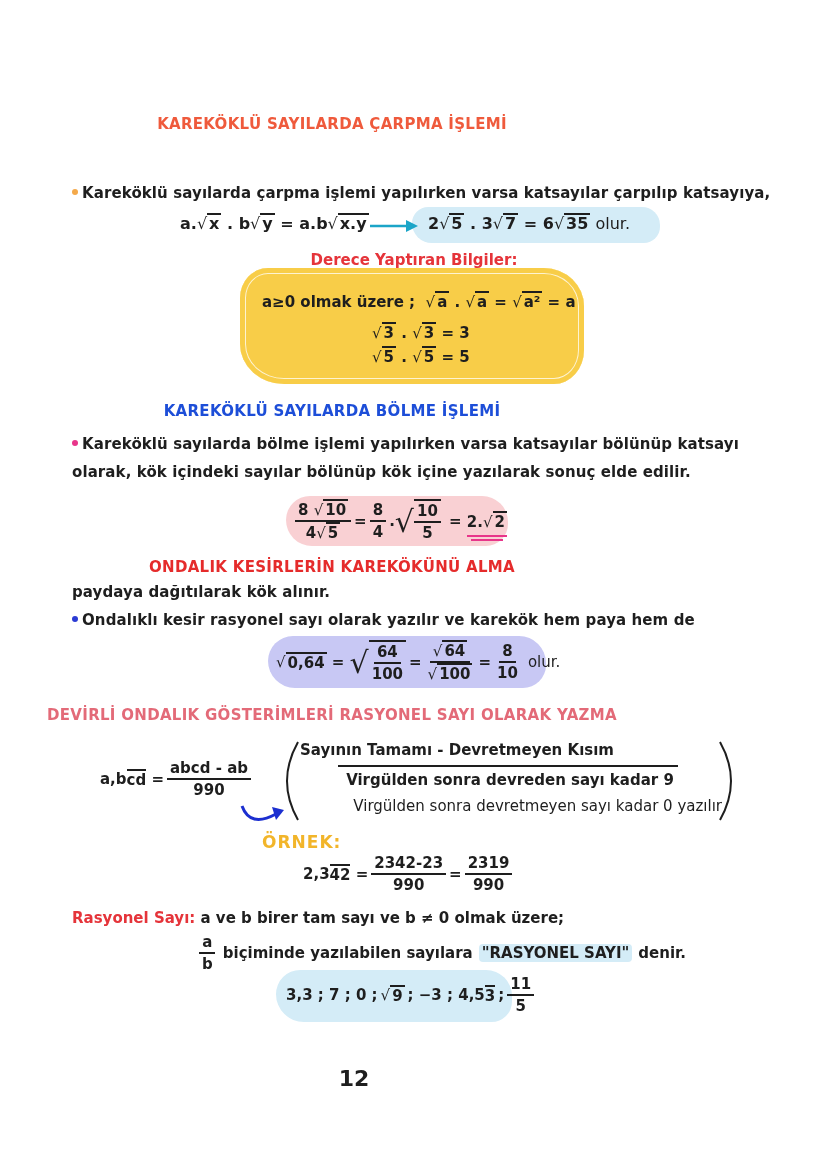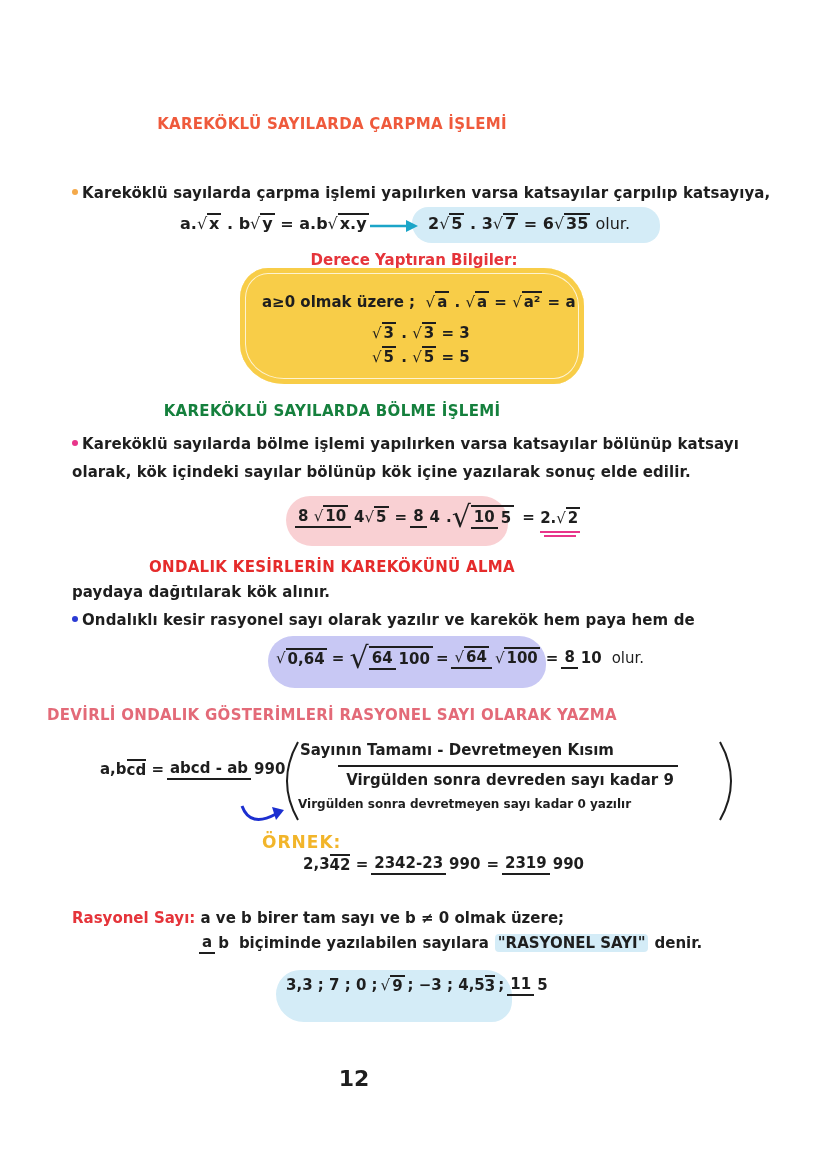--- a/index.html
+++ b/index.html
@@ -5,21 +5,21 @@
   html,body{margin:0;padding:0;background:#fff;}
   body{width:828px;height:1157px;position:relative;overflow:hidden;
        font-family:"DejaVu Sans",sans-serif;color:#1e1e1e;}
   .abs{position:absolute;}
   .h{font-family:"DejaVu Sans",sans-serif;font-weight:bold;font-size:15px;letter-spacing:0.3px;text-align:center;left:0;width:664px;}
   .p{font-size:15px;font-weight:bold;line-height:28px;left:72px;width:700px;letter-spacing:0.1px;}
   .dot{display:inline-block;width:6px;height:6px;border-radius:50%;margin-right:4px;vertical-align:middle;position:relative;top:-2px;}
   .math{font-size:16px;font-weight:bold;white-space:nowrap;}
   .sq{display:inline-block;border-top:2px solid #1e1e1e;padding:0 2px;line-height:18px;}
   .rad{font-weight:normal;}
-  .frac{display:inline-flex;flex-direction:row;align-items:center;vertical-align:middle;margin:0 3px;}
+  .frac{display:inline-flex;flex-direction:column;align-items:center;vertical-align:middle;margin:0 3px;}
   .frac .num{border-bottom:2px solid #1e1e1e;padding:0 3px;line-height:20px;}
   .frac .den{line-height:20px;padding:0 3px;}
   .blob{position:absolute;}
   .ov{border-top:2px solid #1e1e1e;}
 </style>
 </head>
 <body>
 
 <div class="abs h" style="top:115px;color:#ef5a3c;">KAREKÖKLÜ SAYILARDA ÇARPMA İŞLEMİ</div>
 <div class="abs p" style="top:143px;margin-top:36px;">
@@ -43,21 +43,21 @@
 <div class="abs math" style="left:262px;top:291px;font-size:15px;">
   <span>a≥0  olmak üzere ;</span>&nbsp;&nbsp;<span class="rad">√</span><span class="sq">a</span> . <span class="rad">√</span><span class="sq">a</span> = <span class="rad">√</span><span class="sq">a²</span> = <span>a</span>
 </div>
 <div class="abs math" style="left:372px;top:322px;font-size:15px;">
   <span class="rad">√</span><span class="sq">3</span> . <span class="rad">√</span><span class="sq">3</span> = <span>3</span>
 </div>
 <div class="abs math" style="left:372px;top:346px;font-size:15px;">
   <span class="rad">√</span><span class="sq">5</span> . <span class="rad">√</span><span class="sq">5</span> = <span>5</span>
 </div>
 
-<div class="abs h" style="top:402px;color:#15803d;text-align:center;">KAREKÖKLÜ SAYILARDA BÖLME İŞLEMİ</div>
+<div class="abs h" style="top:402px;color:#1d4ed8;text-align:center;">KAREKÖKLÜ SAYILARDA BÖLME İŞLEMİ</div>
 <div class="abs p" style="top:430px;">
   <div><span class="dot" style="background:#e8358a;"></span><span>Kareköklü sayılarda bölme işlemi yapılırken varsa katsayılar bölünüp katsayı</span></div>
   <div>olarak, kök içindeki sayılar bölünüp kök içine yazılarak sonuç elde edilir.</div>
 </div>
 <div class="blob" style="left:286px;top:496px;width:222px;height:50px;background:#f9d0d3;border-radius:24px 26px 22px 26px;"></div>
 <div class="abs math" style="left:292px;top:499px;font-size:15px;display:flex;align-items:center;">
   <span class="frac">
     <span class="num"><span>8</span> <span class="rad">√</span><span class="sq">10</span></span>
     <span class="den"><span>4</span><span class="rad">√</span><span class="sq">5</span></span>
   </span>
@@ -124,21 +124,21 @@
 </svg>
 <svg class="abs" style="left:276px;top:740px;" width="26" height="82">
   <path d="M22 2 Q0 41 22 80" stroke="#1e1e1e" stroke-width="2" fill="none"></path>
 </svg>
 <svg class="abs" style="left:716px;top:740px;" width="26" height="82">
   <path d="M4 2 Q26 41 4 80" stroke="#1e1e1e" stroke-width="2" fill="none"></path>
 </svg>
 <div class="abs" style="left:300px;top:741px;width:420px;text-align:left;font-size:15px;font-weight:bold;">Sayının Tamamı - Devretmeyen Kısım</div>
 <div class="abs" style="left:338px;top:765px;width:340px;height:2px;background:#1e1e1e;"></div>
 <div class="abs" style="left:300px;top:771px;width:420px;text-align:center;font-size:15px;font-weight:bold;">Virgülden sonra devreden sayı kadar 9</div>
-<div class="abs" style="left:298px;top:797px;width:424px;text-align:left;font-size:12px;font-weight:bold;">Virgülden sonra devretmeyen sayı kadar 0 yazılır</div>
+<div class="abs" style="left:298px;top:797px;width:424px;text-align:right;font-size:15px;font-weight:normal;">Virgülden sonra devretmeyen sayı kadar 0 yazılır</div>
 
 <div class="abs" style="left:262px;top:832px;font-size:17px;font-weight:bold;color:#f2b52a;letter-spacing:1px;">ÖRNEK:</div>
 <div class="abs math" style="left:303px;top:853px;font-size:15px;display:flex;align-items:center;">
   <span>2,3</span>
     <span class="ov">42</span>
   <span>&nbsp;=</span>
   <span class="frac">
     <span class="num">2342-23</span>
     <span class="den">990</span>
   </span>

